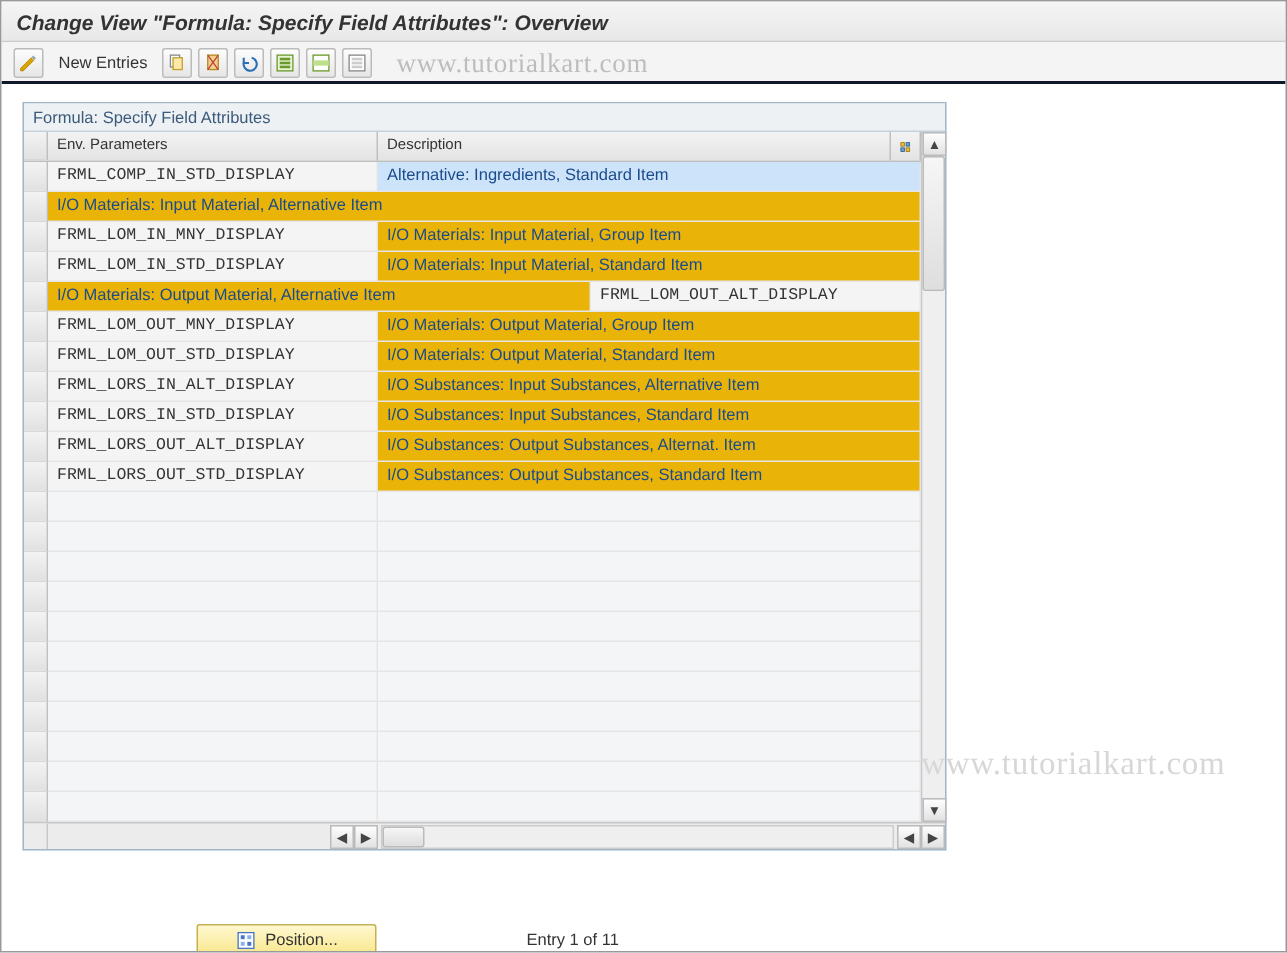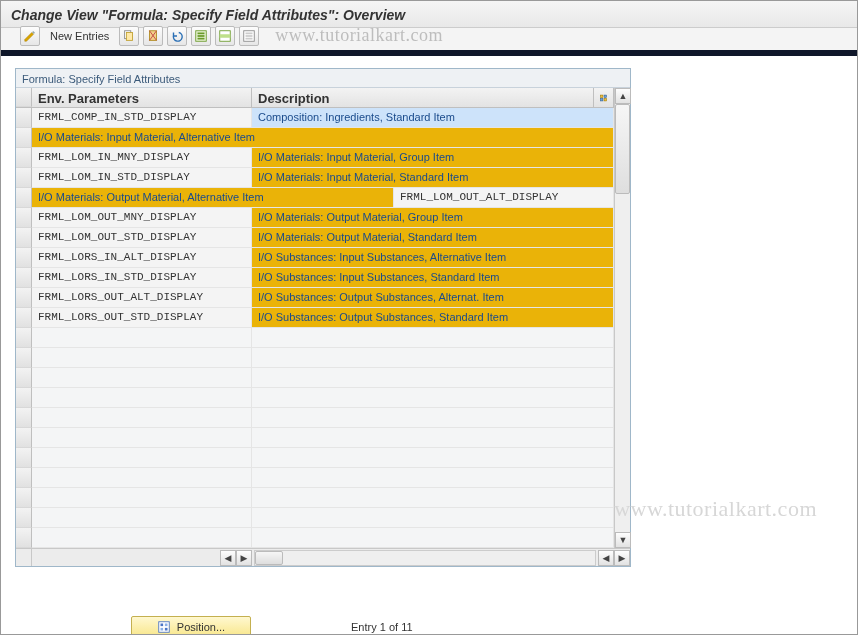--- a/index.html
+++ b/index.html
@@ -18,25 +18,25 @@
     border-bottom: 1px solid #ccc;
   }
   .title-bar h1 {
     font-size: 14px;
     font-style: italic;
     font-weight: bold;
     color: #333;
   }
   .toolbar {
     display: flex;
-    align-items: flex-end;
+    align-items: flex-start;
     gap: 4px;
-    padding: 4px 19px;
+    padding: 4px 8px;
     background: #f4f4f4;
-    border-bottom: 6px solid #0f172a;
+    border-bottom: 2px solid #0f172a;
     height: 28px;
   }
   .tb-btn {
     display: inline-flex;
     align-items: center;
     justify-content: center;
     width: 20px;
     height: 20px;
     background: linear-gradient(#fdfdfd,#e6e6e6);
     border: 1px solid #bbb;
@@ -92,26 +92,25 @@
     height: 20px;
   }
   .row-handle-h, .row-handle {
     width: 16px;
     background: linear-gradient(#f3f3f3,#e1e1e1);
     border-right: 1px solid #bfbfbf;
     border-bottom: 1px solid #d8d8d8;
   }
   .col-h {
     padding: 3px 6px;
-    font-size: 13px;
+    font-size: 10px;
     color: #333;
     border-right: 1px solid #bfbfbf;
     white-space: nowrap;
     overflow: hidden;
-    font-weight: bold;
   }
   .col-env { width: 220px; }
   .col-desc { flex: 1; }
   .col-conf {
     width: 20px;
     display:flex; align-items:center; justify-content:center;
   }
   .grid-body {
     height: 440px;
     overflow: hidden;
@@ -281,21 +280,21 @@
                 <rect x="1" y="7" width="4" height="4" fill="#6aa0e0" stroke="#30608a"></rect>
                 <rect x="7" y="7" width="4" height="4" fill="#f0c040" stroke="#a07800"></rect>
               </svg>
           </div>
         </div>
         <div class="grid-body" id="grid-body">
 
         <div class="row">
               <div class="row-handle"></div>
               <div class="cell env">FRML_COMP_IN_STD_DISPLAY</div>
-              <div class="cell desc sel">Composition: Ingredients, Standard Item</div>
+              <div class="cell desc sel">Alternative: Ingredients, Standard Item</div>
             </div>
             <div class="row">
               <div class="row-handle"></div>
               <div class="cell desc">I/O Materials: Input Material, Alternative Item</div>
             </div>
             <div class="row">
               <div class="row-handle"></div>
               <div class="cell env">FRML_LOM_IN_MNY_DISPLAY</div>
               <div class="cell desc">I/O Materials: Input Material, Group Item</div>
             </div>

